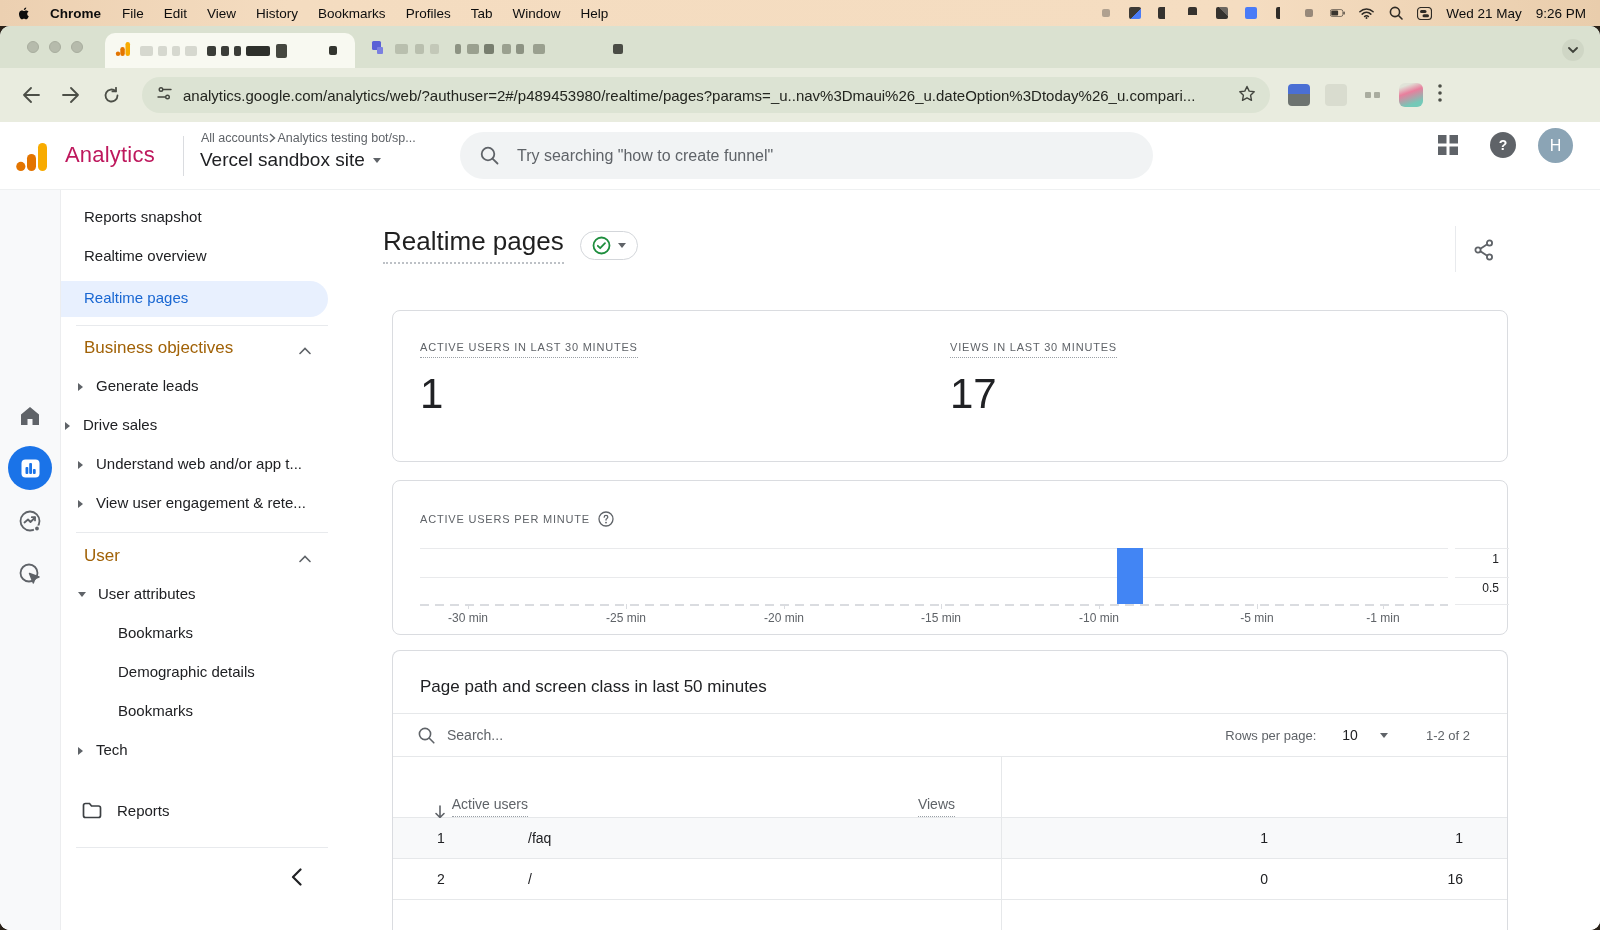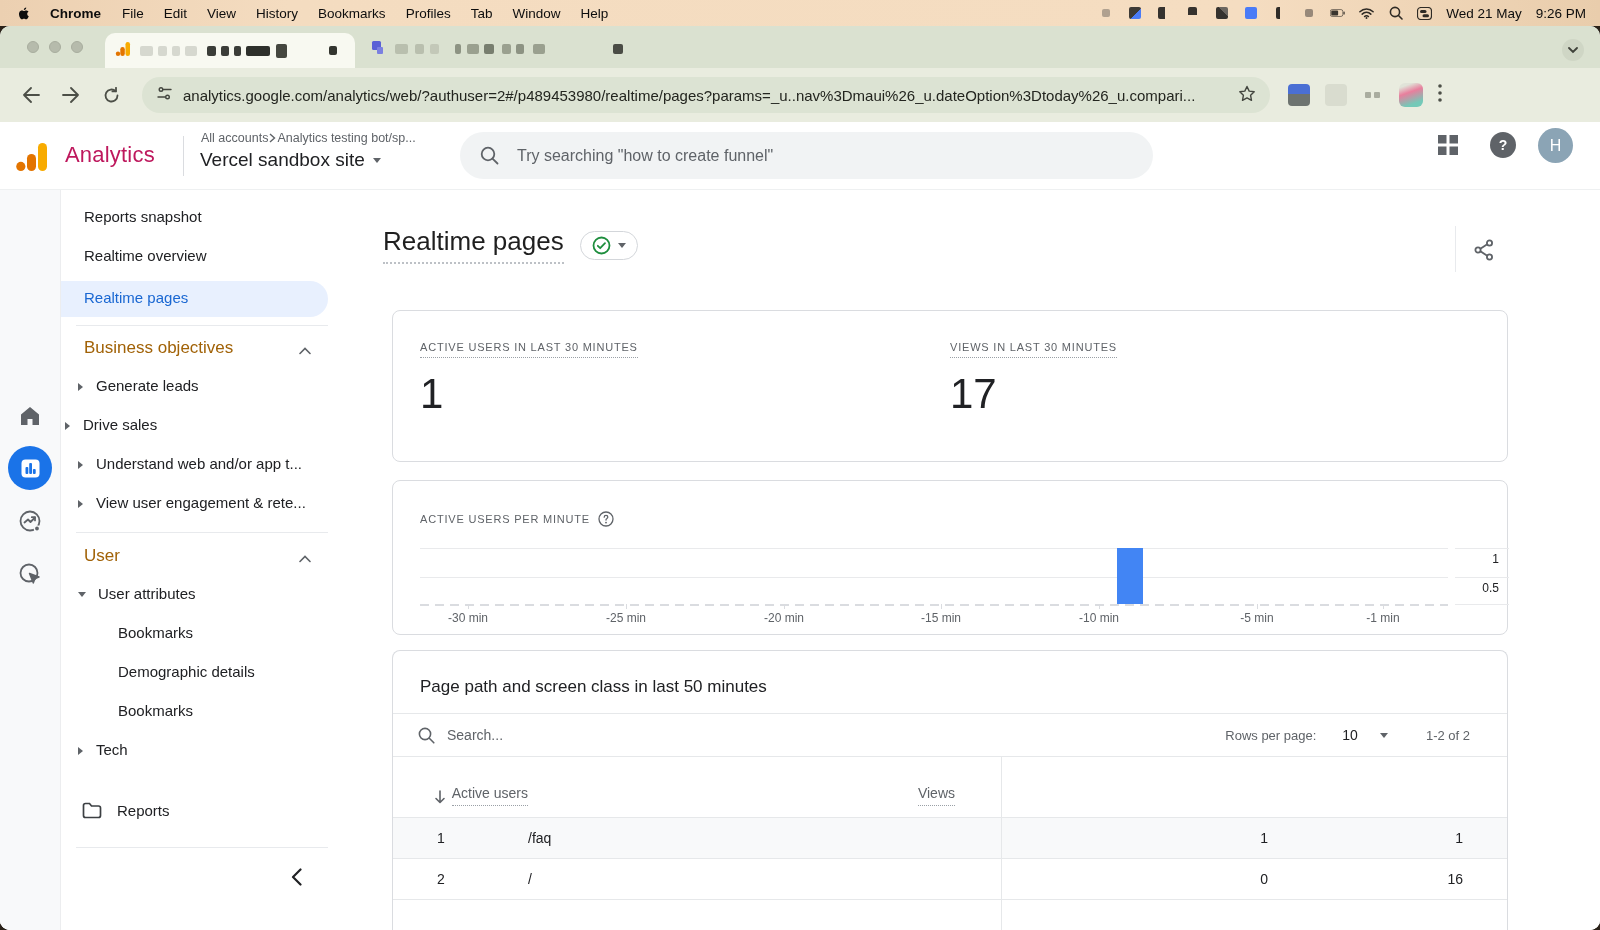--- a/index.html
+++ b/index.html
@@ -101,21 +101,21 @@
 .t-title{position:absolute;left:27px;top:26px;font-size:17px;color:#202124}
 .t-sep{position:absolute;left:0;top:62px;width:100%;height:1px;background:#e6e8ea}
 .t-search{position:absolute;left:0;top:63px;width:100%;height:42px;display:flex;align-items:center;padding:0 37px 0 25px;gap:12px}
 .t-search input{border:0;outline:0;background:transparent;font-size:14px;color:#5f6368;width:300px;font-family:"Liberation Sans",sans-serif}
 .t-search input::placeholder{color:#5f6368;opacity:1}
 .t-ctrl{margin-left:auto;display:flex;align-items:center;gap:10px;font-size:13px;color:#5f6368}
 .rpp-val{font-size:14px;color:#202124;margin-left:16px}
 .pag{margin-left:28px;color:#5f6368}
 .t-head{position:absolute;left:0;top:105px;width:100%;height:62px;border-top:1px solid #e6e8ea;border-bottom:1px solid #e6e8ea;display:grid;grid-template-columns:135px 473px 267px 241px;font-size:14px;color:#5f6368}
 .th-dim{grid-column:2;padding-top:16px}
-.th-met{display:flex;justify-content:flex-end;align-items:center;padding-top:16px}
+.th-met{display:flex;justify-content:flex-end;align-items:flex-end;padding-top:16px}
 .th-met .lbl{border-bottom:1px dotted #9aa0a6;padding-bottom:4px}
 .th-m1{padding-right:0}
 .th-m2{padding-right:46px}
 .t-row{position:absolute;left:0;width:100%;height:41px;border-bottom:1px solid #e6e8ea;display:grid;grid-template-columns:135px 473px 267px 241px;align-items:center;font-size:14px;color:#202124}
 .tr1{top:167px;background:#f8f9fa}
 .tr2{top:208px;background:#fff}
 .td-num{padding-left:44px}
 .td-val{text-align:right}
 .td-v2{padding-right:46px}
 .t-vdiv{position:absolute;left:608px;top:105px;height:187px;width:1px;background:#e6e8ea}

